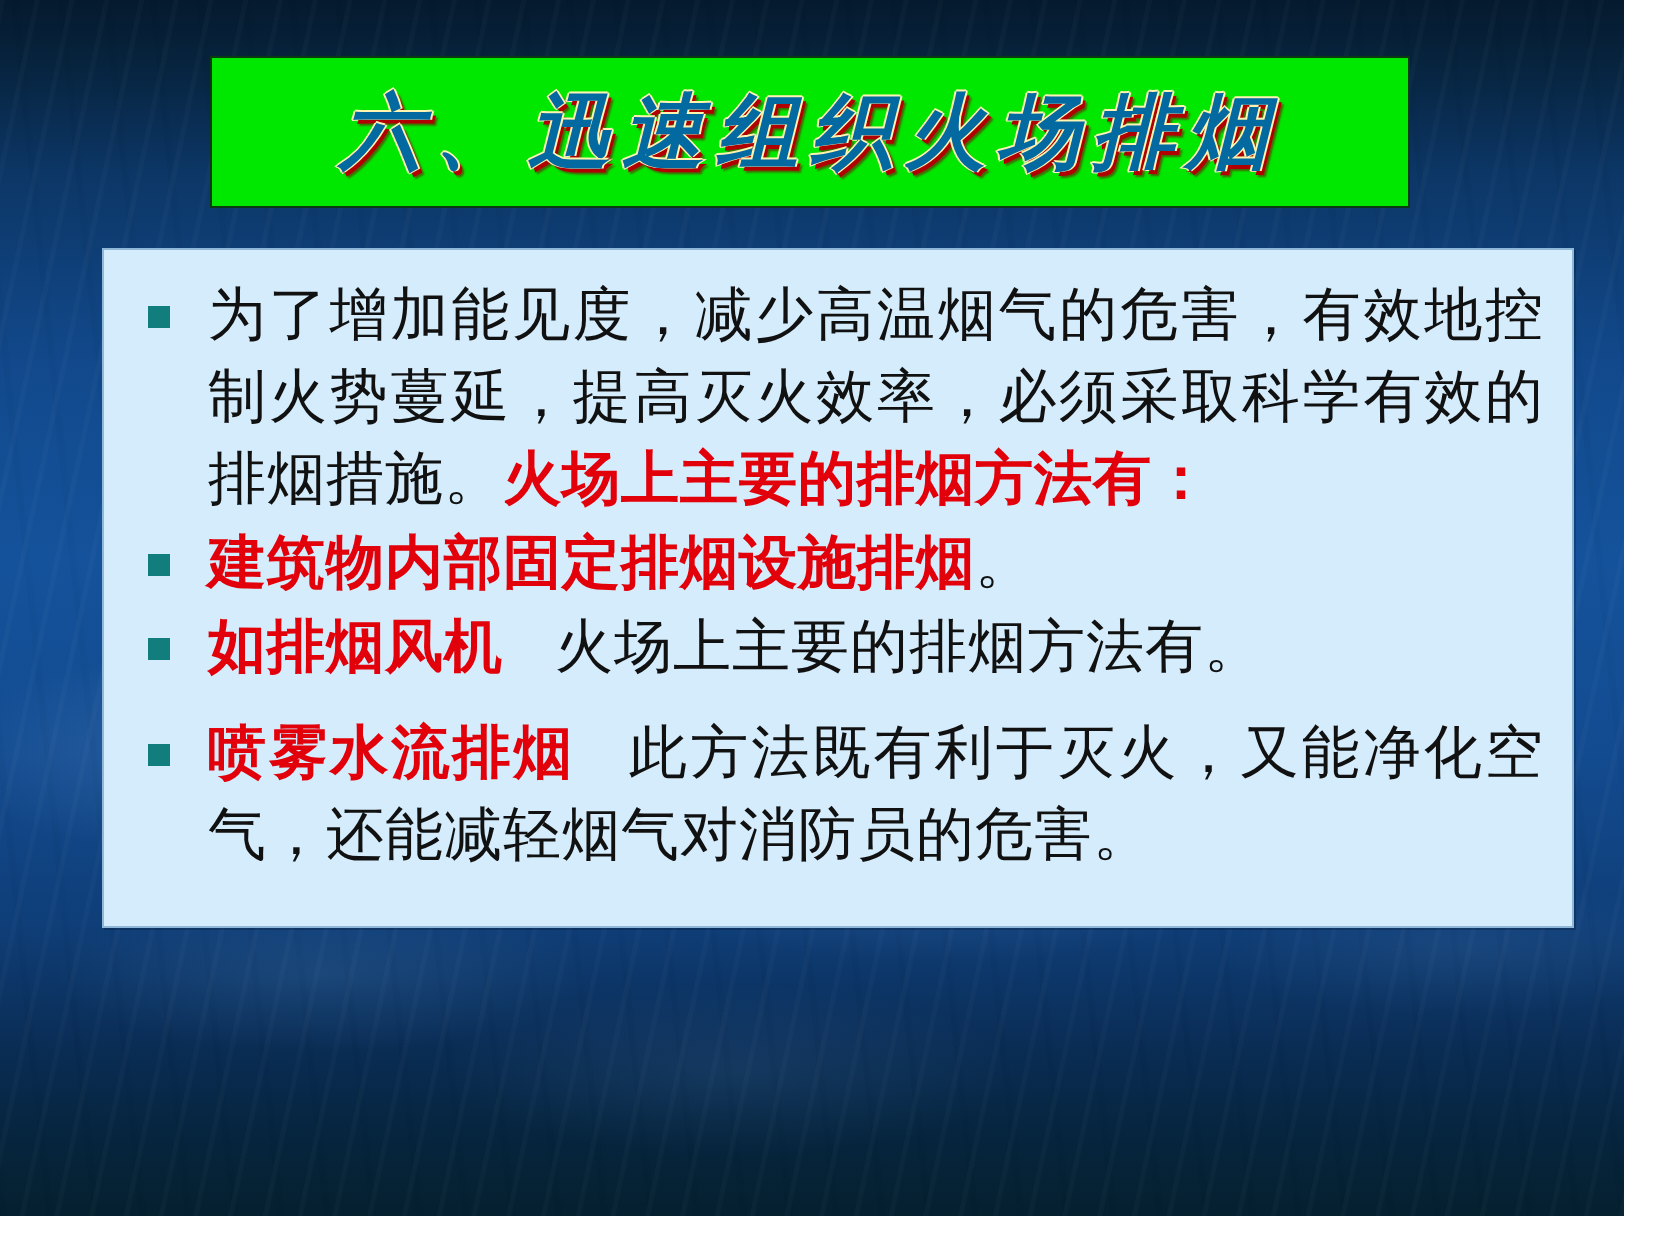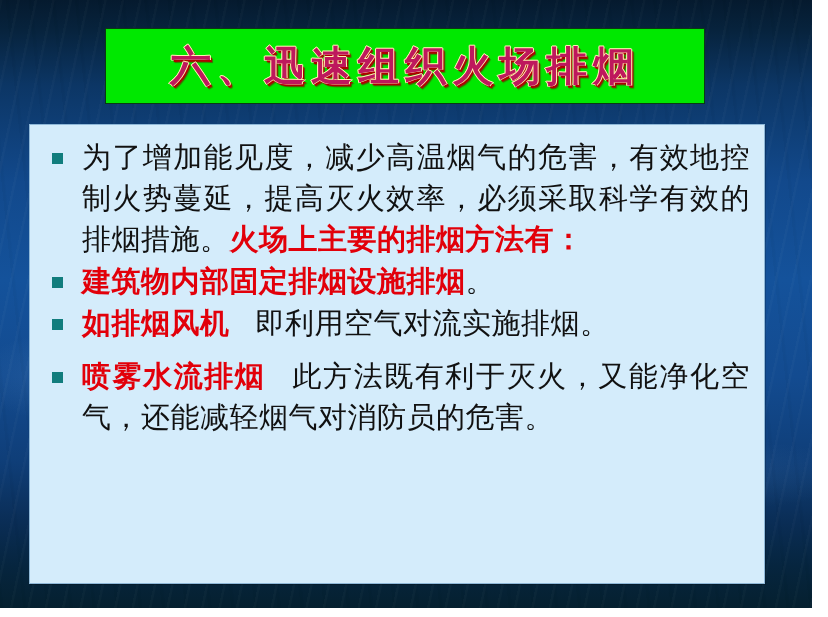--- a/index.html
+++ b/index.html
@@ -79,39 +79,40 @@
     align-items: center;
     justify-content: center;
     z-index: 3;
   }
   .title-text {
     font-family: "DejaVu Serif", "Liberation Serif", serif;
     font-weight: bold;
     font-size: 41px;
     line-height: 1;
     letter-spacing: 6px;
-    color: #be185d;
+    color: #0369a1;
     white-space: nowrap;
     -webkit-text-stroke: 1px #fff6c0;
     paint-order: stroke fill;
     text-shadow:
       1px 0 0 #fff4b0,
       -1px 0 0 #fff4b0,
       0 -1px 0 #fff4b0,
       2px 2px 0 #b00000,
       3px 3px 1px rgba(120,0,0,0.55);
+    font-style: italic;
   }
 
   
   .content-box {
     position: absolute;
-    left: 29px;
+    left: 51px;
     top: 124px;
     width: 736px;
-    height: 460px;
+    height: 340px;
     box-sizing: border-box;
     background: #d4ecfb;
     border: 1px solid #8fb8d8;
     box-shadow: 1px 1px 0 rgba(0,0,0,0.18);
     padding: 12px 14px 10px 14px;
     z-index: 3;
   }
 
   .bullet-list {
     margin: 0;
@@ -172,21 +173,21 @@
         <li class="bullet-item item-0">
           <span class="bullet-marker"></span>
           <div class="bullet-text"><span class="black">为了增加能见度，减少高温烟气的危害，有效地控制火势蔓延，提高灭火效率，必须采取科学有效的排烟措施。</span><span class="red">火场上主要的排烟方法有：</span></div>
         </li>
         <li class="bullet-item item-1">
           <span class="bullet-marker"></span>
           <div class="bullet-text"><span class="red">建筑物内部固定排烟设施排烟</span><span class="black">。</span></div>
         </li>
         <li class="bullet-item item-2">
           <span class="bullet-marker"></span>
-          <div class="bullet-text"><span class="red">如排烟风机</span><span class="gap"></span><span class="black">即利用空气对流实施排烟。</span></div>
+          <div class="bullet-text"><span class="red">如排烟风机</span><span class="gap"></span><span class="black">火场上主要的排烟方法有。</span></div>
         </li>
         <li class="bullet-item item-3">
           <span class="bullet-marker"></span>
           <div class="bullet-text"><span class="red">喷雾水流排烟</span><span class="gap"></span><span class="black">此方法既有利于灭火，又能净化空气，还能减轻烟气对消防员的危害。</span></div>
         </li>
       </ul>
   </div>
 
 </div>
 

